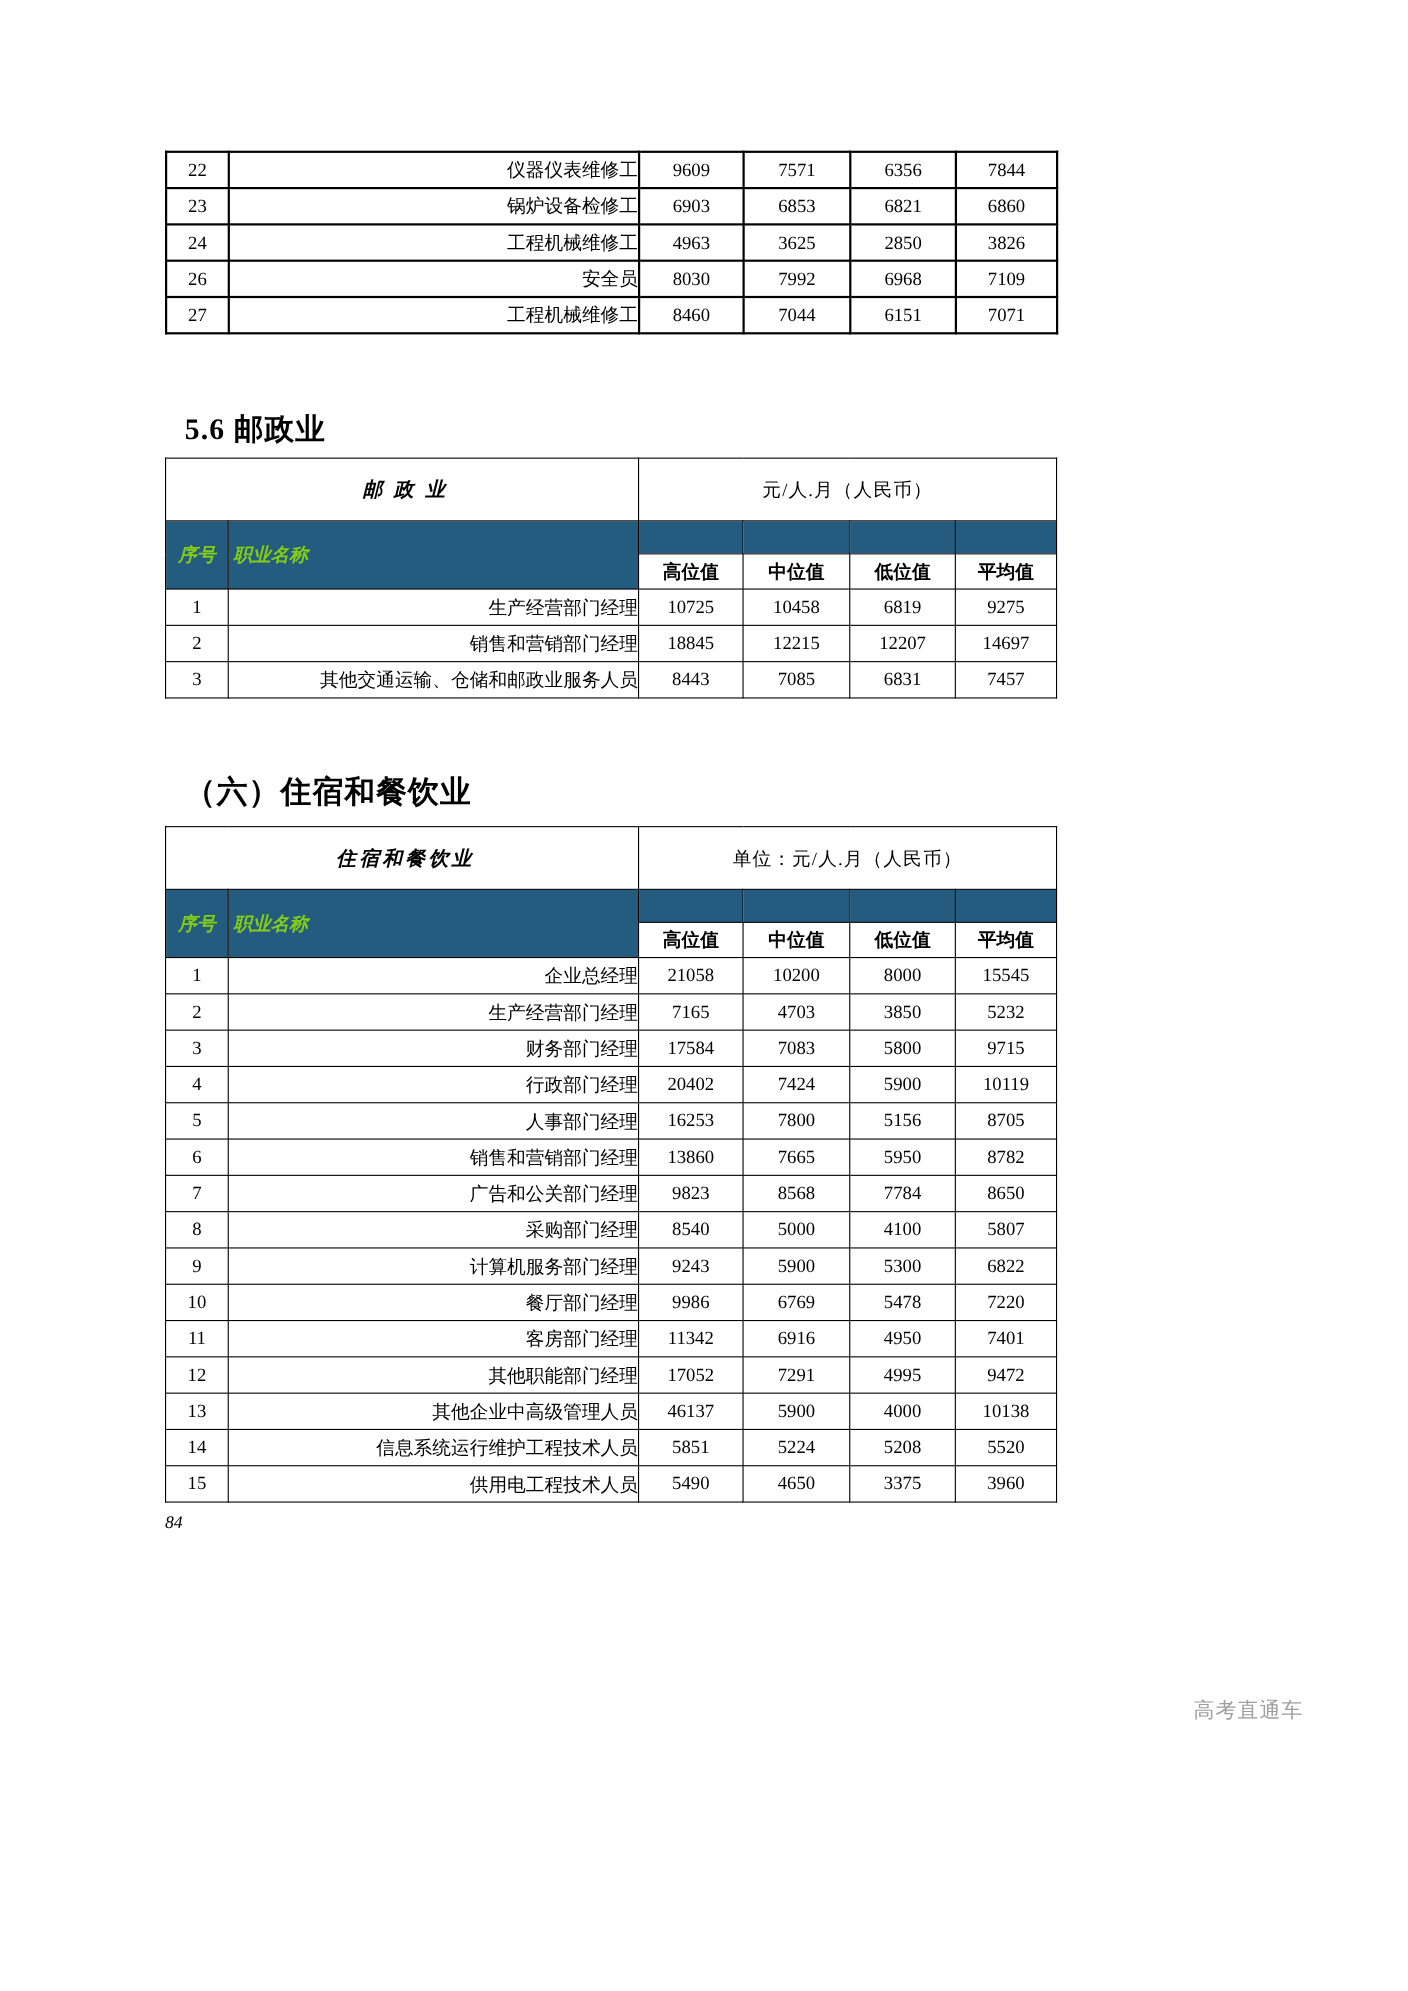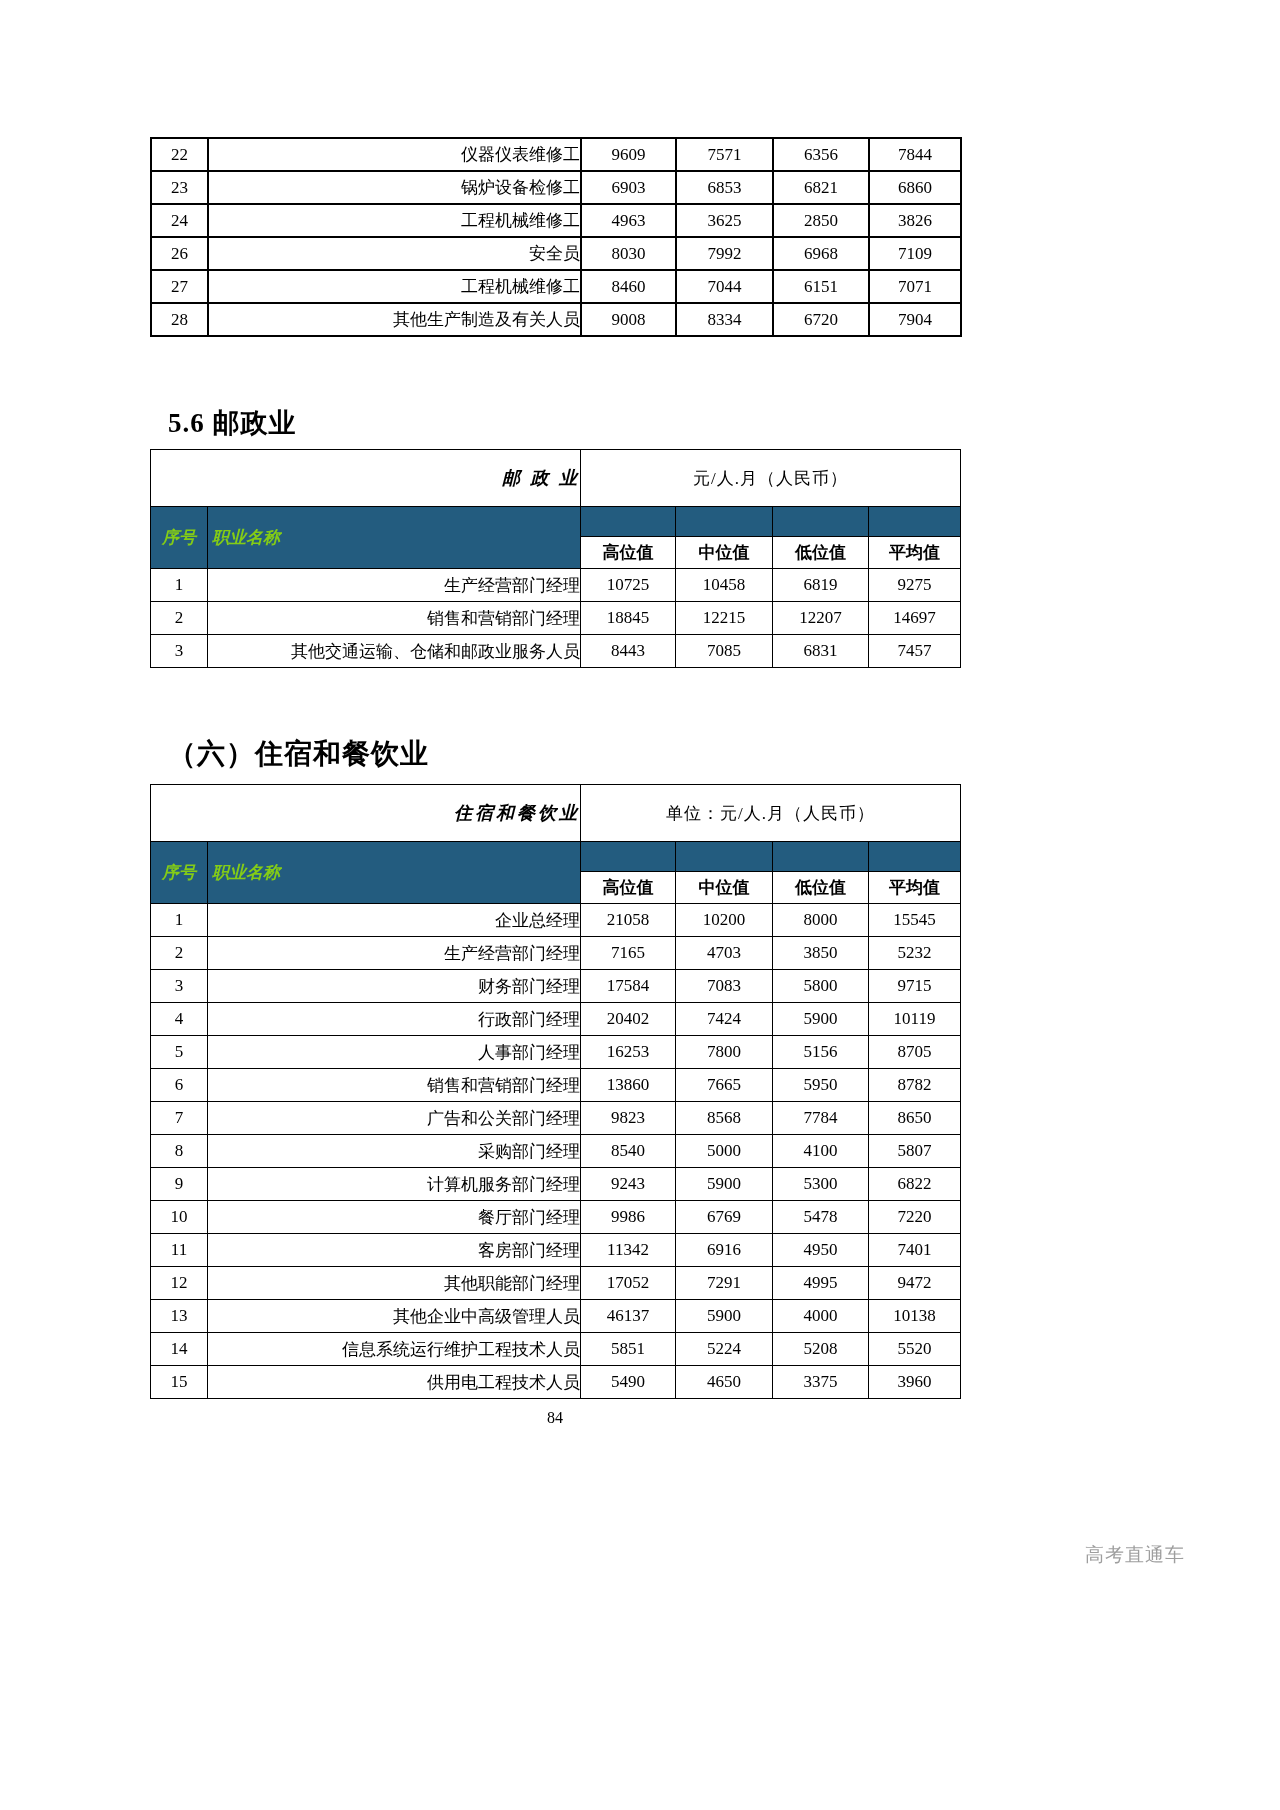--- a/index.html
+++ b/index.html
@@ -22,36 +22,36 @@
     margin-top:68px; margin-left:18px; line-height:36px;
   }
   .section-heading.kai { font-size:28px; }
 
   .t2 { margin-top:8px; }
   .t3 { margin-top:12px; }
 
   .title-row td { height:57px; }
   .table-title {
     font-weight:bold; font-style:italic; font-size:18px;
-    padding-left:6px; letter-spacing:3px; text-align:right;
+    padding-left:6px; letter-spacing:3px; text-align:center;
   }
   .unit-cell { text-align:center; font-size:17px; letter-spacing:1px; }
 
   .blue { background:var(--header-bg,#235C7F); color:#84cc16; font-weight:bold; }
   .blue-row th { height:30px; }
   .th-index { text-align:center; font-style:italic; }
   .th-name  { text-align:left; padding-left:4px; font-style:italic; }
   .sub-row th { height:32px; background:#ffffff; color:#000; font-weight:bold; text-align:center; }
 
   .t2 tbody td, .t3 tbody td { height:33px; }
   td.c-index { text-align:center; }
   td.c-name  { text-align:right; padding-left:4px; }
   td.c-num   { text-align:center; }
 
-  .page-number { margin-top:10px; text-align:center; font-size:16px; }
+  .page-number { margin-top:10px; text-align:left; font-size:16px;font-style:italic; }
 
   .watermark {
     position:absolute; top:1542px; right:95px;
     font-size:19px; color:#9e9e9e; letter-spacing:1px;
     font-family:"Liberation Sans","DejaVu Sans",sans-serif;
   }
 </style>
 </head>
 <body>
 
@@ -99,28 +99,20 @@
           <td class="c-num">6968</td>
           <td class="c-num">7109</td>
         </tr>
         <tr>
           <td class="c-index">27</td>
           <td class="c-name">工程机械维修工</td>
           <td class="c-num">8460</td>
           <td class="c-num">7044</td>
           <td class="c-num">6151</td>
           <td class="c-num">7071</td>
-        </tr>
-        <tr>
-          <td class="c-index">28</td>
-          <td class="c-name">其他生产制造及有关人员</td>
-          <td class="c-num">9008</td>
-          <td class="c-num">8334</td>
-          <td class="c-num">6720</td>
-          <td class="c-num">7904</td>
         </tr>
       </tbody>
   </table>
 
   <h2 class="section-heading">5.6 邮政业</h2>
 
   <table class="t2">
     <colgroup>
       <col style="width:57px">
         <col style="width:373px">

